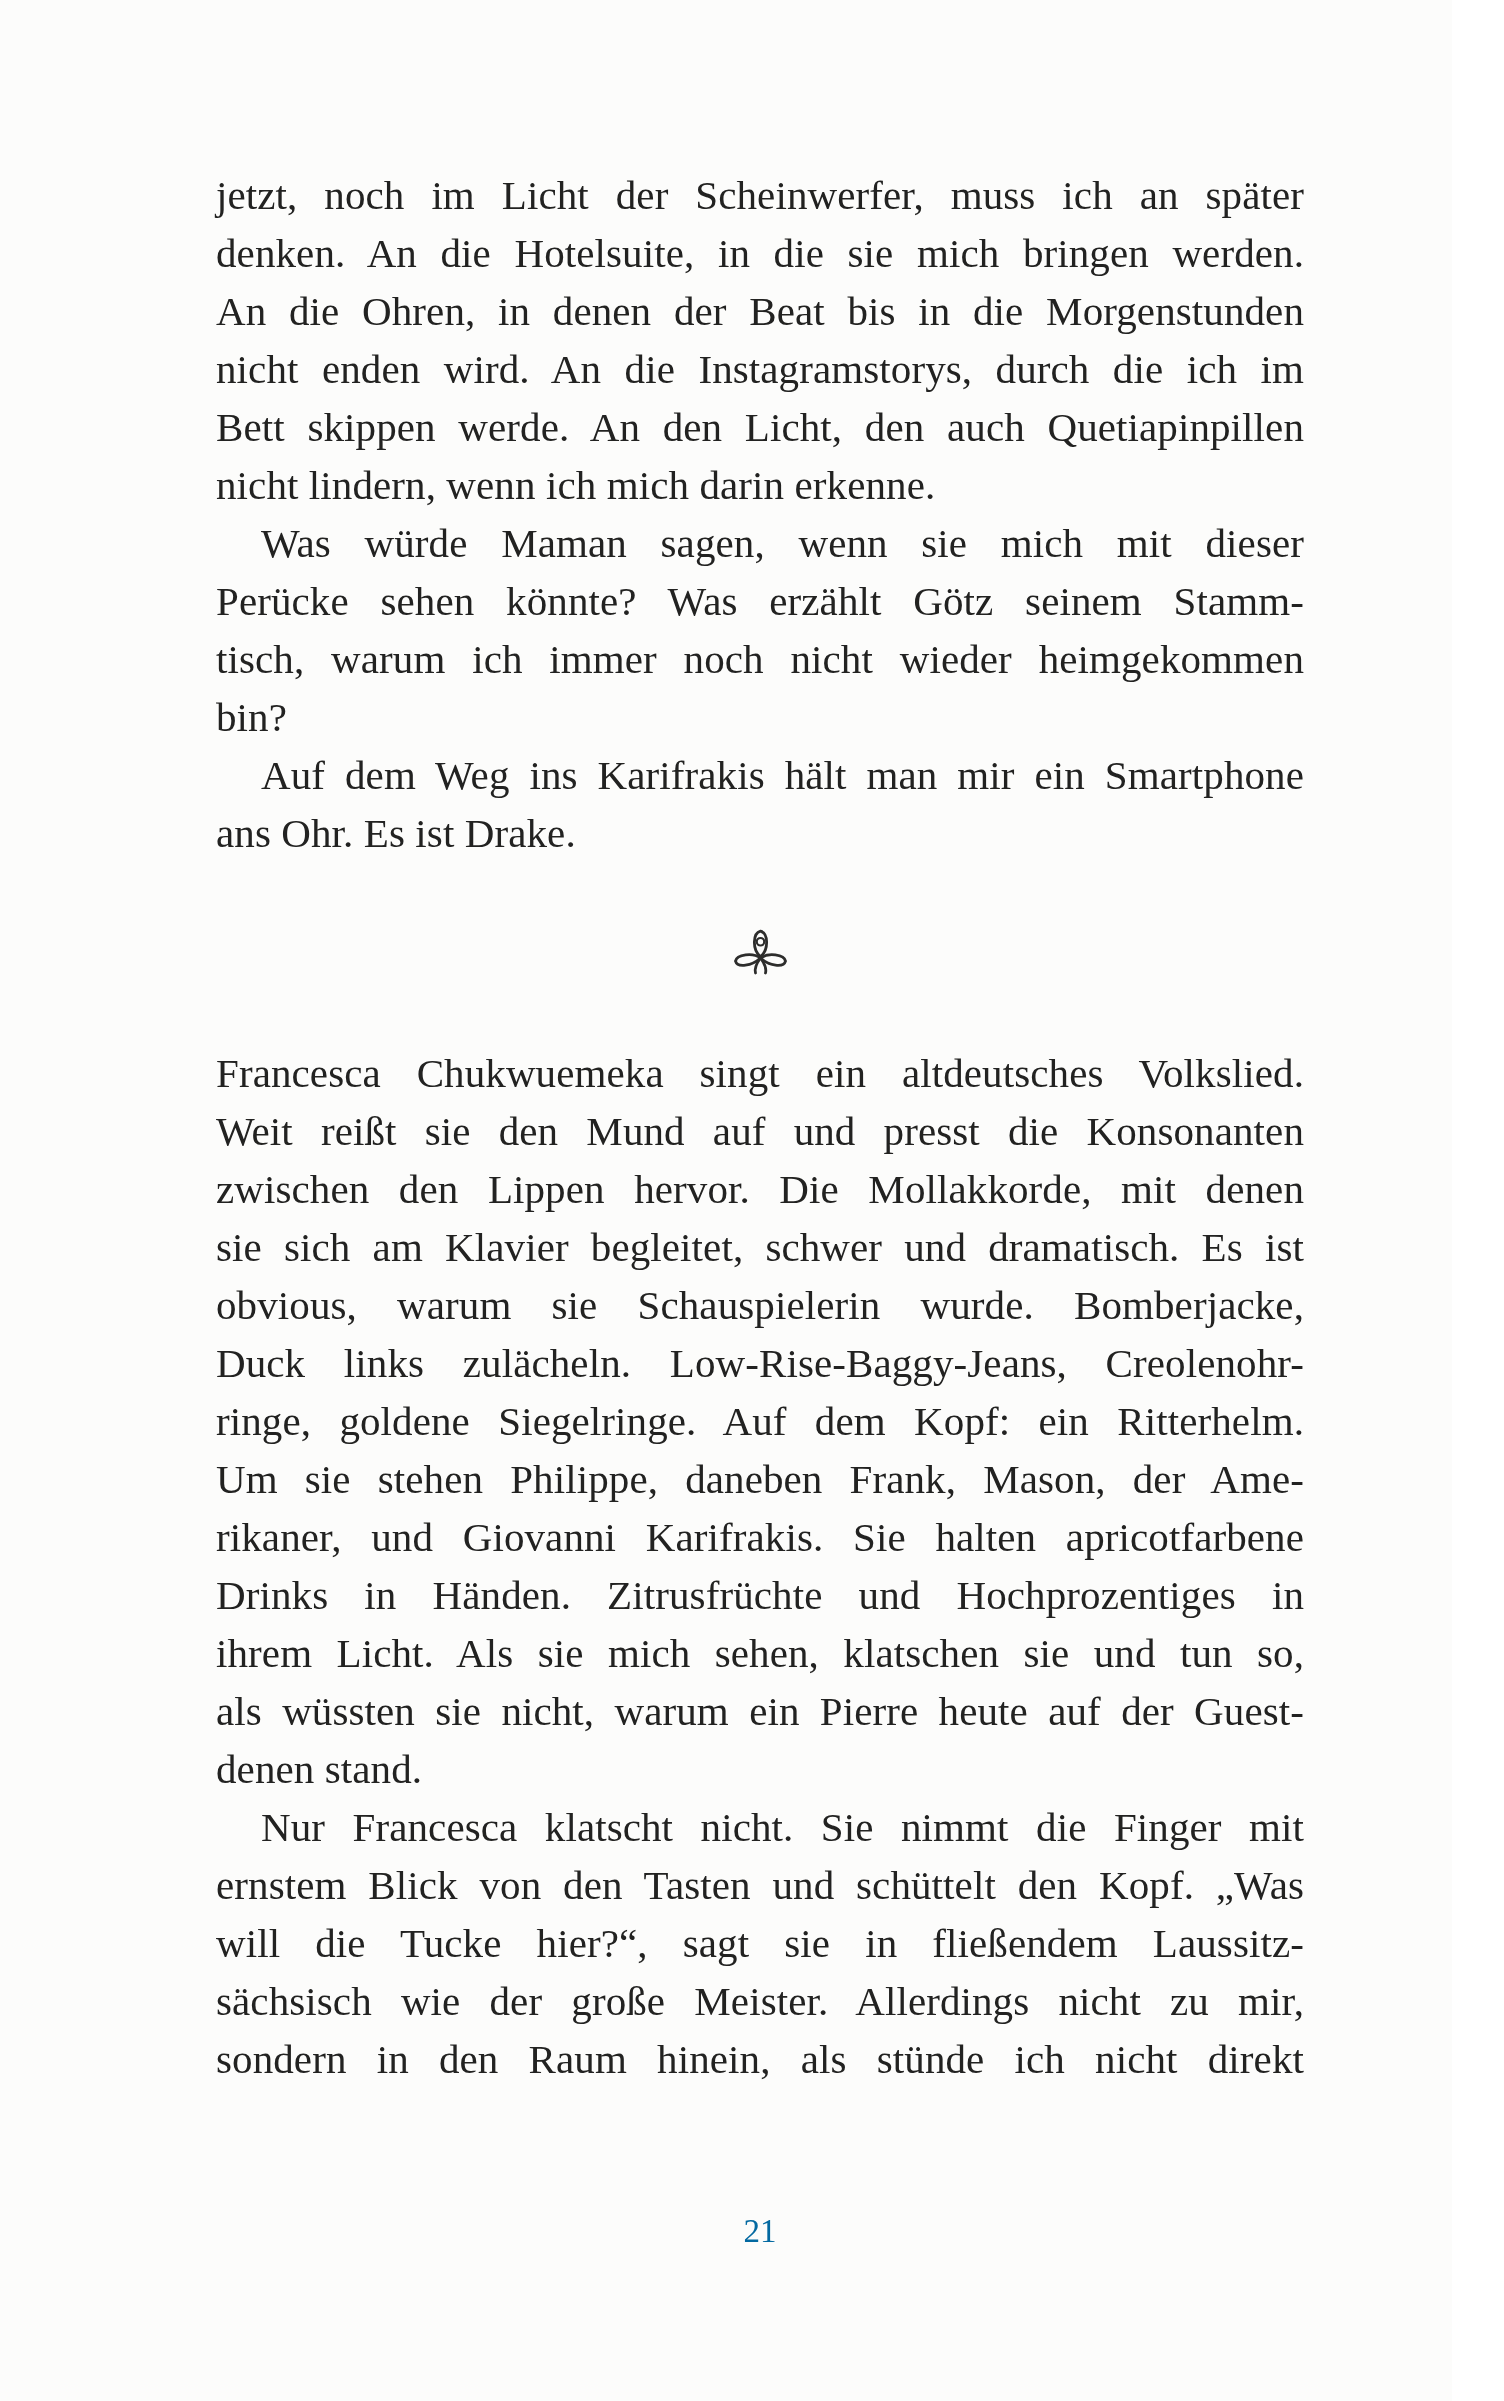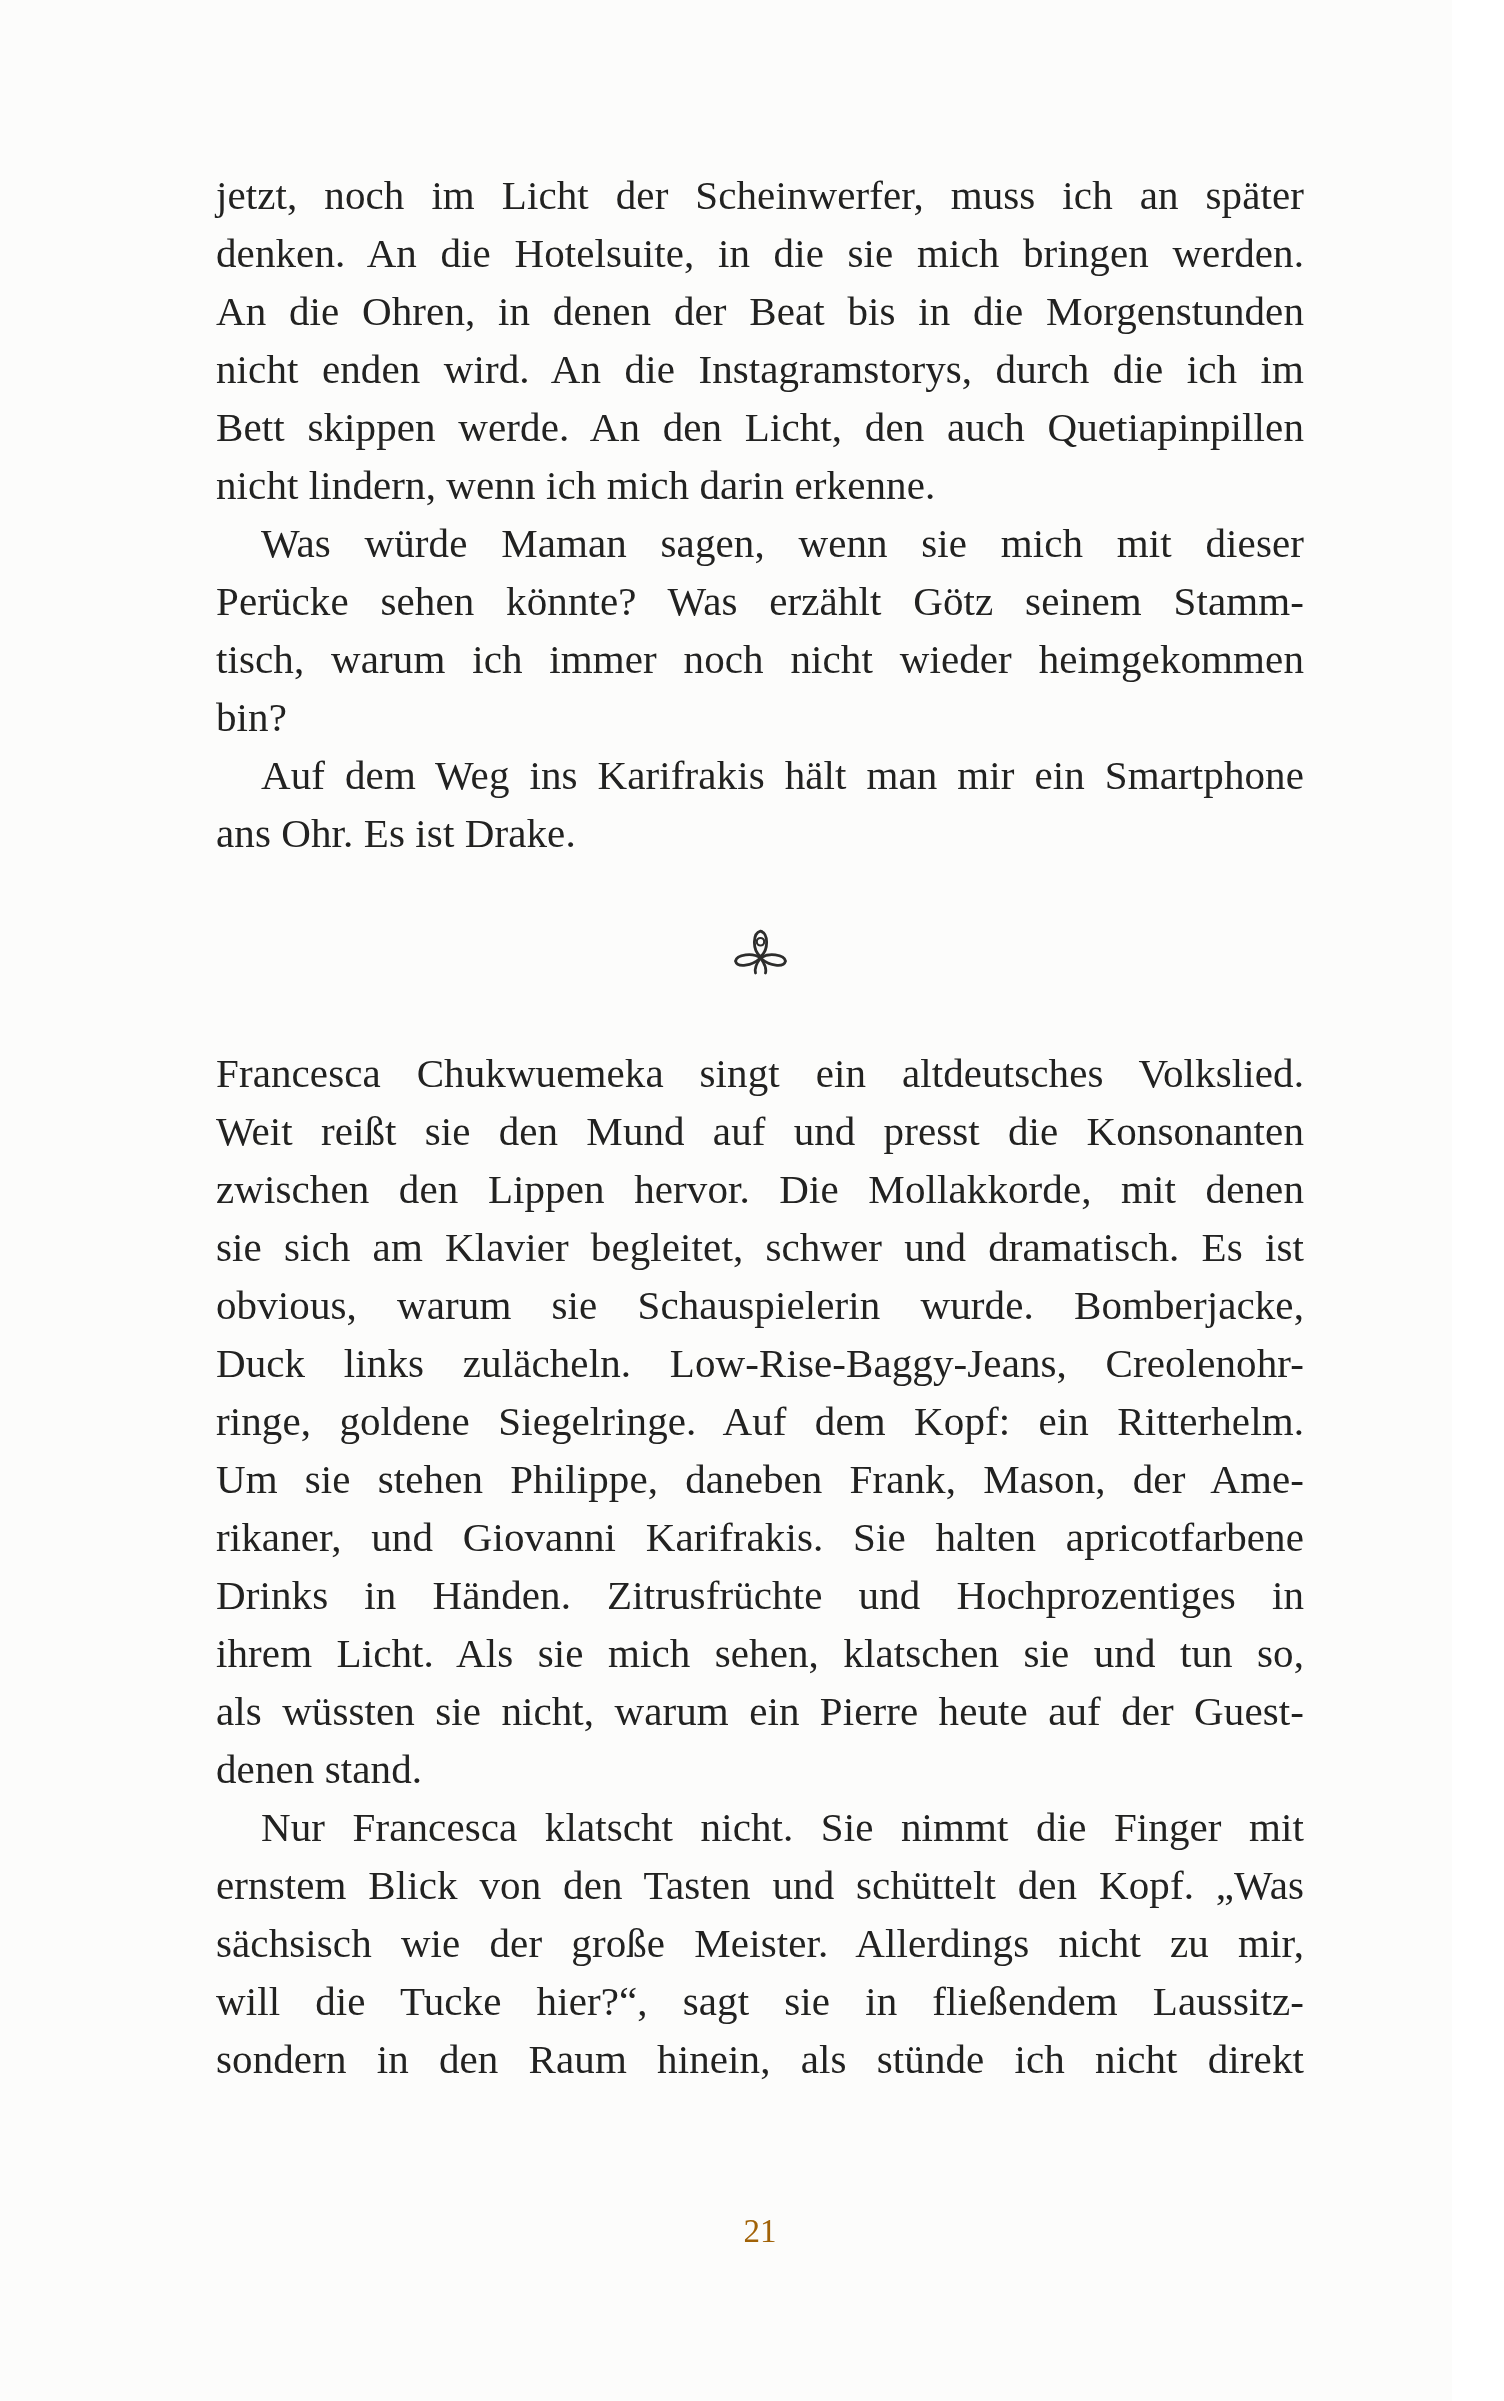--- a/index.html
+++ b/index.html
@@ -44,21 +44,21 @@
     justify-content: center;
   }
   .ornament-break svg {
     display: block;
   }
   .page-number {
     margin-top: 124px;
     text-align: center;
     font-size: 33px;
     line-height: 38px;
-    color: #a16207;
+    color: #0369a1;
   }
 </style>
 </head>
 <body>
 
 <div class="page">
   <div class="text-block">
 
     <div class="line">jetzt, noch im Licht der Scheinwerfer, muss ich an später</div>
     <div class="line">denken. An die Hotelsuite, in die sie mich bringen werden.</div>
@@ -94,20 +94,20 @@
     <div class="line">Duck links zulächeln. Low-Rise-Baggy-Jeans, Creolenohr-</div>
     <div class="line">ringe, goldene Siegelringe. Auf dem Kopf: ein Ritterhelm.</div>
     <div class="line">Um sie stehen Philippe, daneben Frank, Mason, der Ame-</div>
     <div class="line">rikaner, und Giovanni Karifrakis. Sie halten apricotfarbene</div>
     <div class="line">Drinks in Händen. Zitrusfrüchte und Hochprozentiges in</div>
     <div class="line">ihrem Licht. Als sie mich sehen, klatschen sie und tun so,</div>
     <div class="line">als wüssten sie nicht, warum ein Pierre heute auf der Guest-</div>
     <div class="line endp">denen stand.</div>
     <div class="line ind">Nur Francesca klatscht nicht. Sie nimmt die Finger mit</div>
     <div class="line">ernstem Blick von den Tasten und schüttelt den Kopf. „Was</div>
+    <div class="line">will die Tucke hier?“, sagt sie in fließendem Laussitz-</div>
     <div class="line">sächsisch wie der große Meister. Allerdings nicht zu mir,</div>
-    <div class="line">will die Tucke hier?“, sagt sie in fließendem Laussitz-</div>
     <div class="line">sondern in den Raum hinein, als stünde ich nicht direkt</div>
 
     <div class="page-number">21</div>
   </div>
 </div>
 
 
 </body></html>

